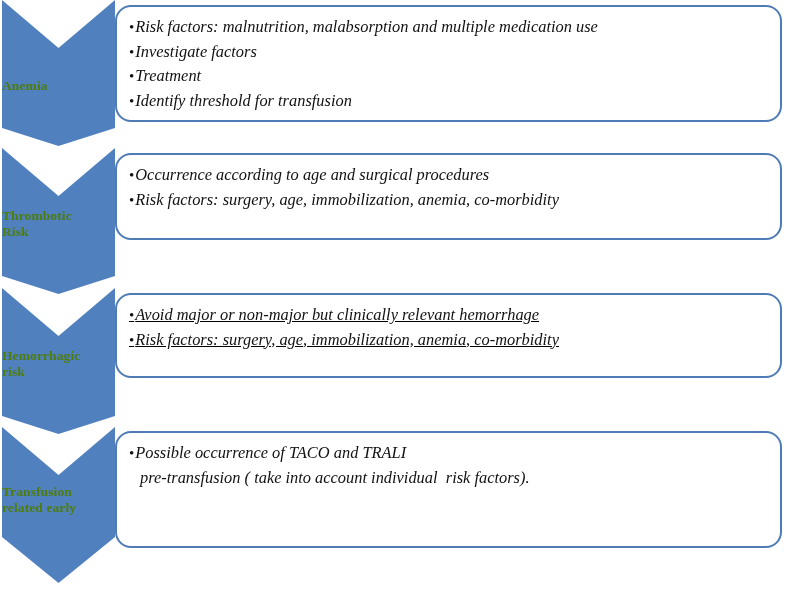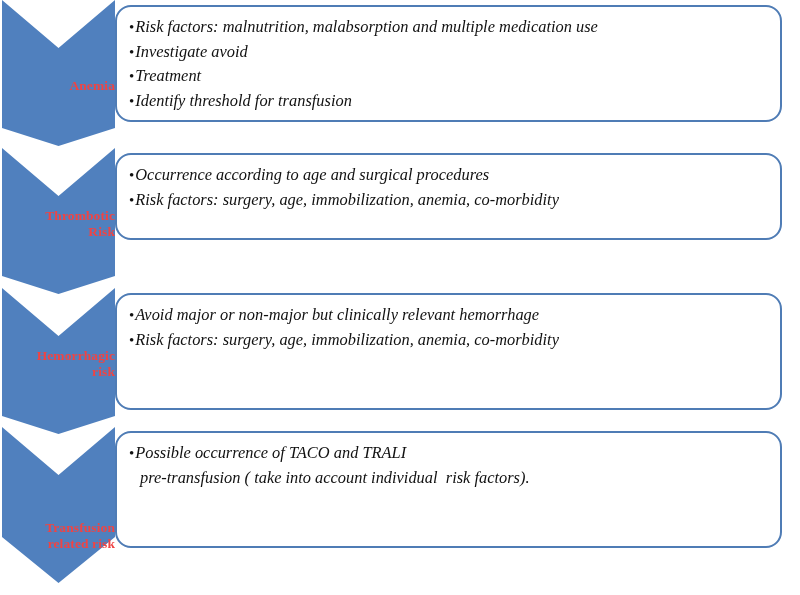--- a/index.html
+++ b/index.html
@@ -39,22 +39,22 @@
   .arrow-svg {
     position: absolute;
     left: 0;
     top: 0;
     display: block;
   }
   .arrow-label {
     position: absolute;
     left: 0;
     width: 113px;
-    text-align: right;
-    color: #ef4444;
+    text-align: left;
+    color: #4d7c0f;
     font-weight: bold;
     font-size: 13.5px;
     line-height: 16px;
     font-family: "Liberation Serif", "DejaVu Serif", serif;
     letter-spacing: 0.1px;
   }
 
   
   .box {
     position: absolute;
@@ -91,21 +91,21 @@
       <div class="arrow" style="top: 0px;">
         <svg class="arrow-svg" width="113" height="146" viewBox="0 0 113 146">
           <polygon points="0,0 56.5,48 113,0 113,128 56.5,146 0,128" fill="#5080be"></polygon>
         </svg>
         <div class="arrow-label" style="top: 78px;">
           <div>Anemia</div>
         </div>
       </div>
       <div class="box" style="top: 5px; height: 117px;">
         <div class="bullet-line"><span class="dot">•</span><span>Risk factors: malnutrition, malabsorption and multiple medication use</span></div>
-        <div class="bullet-line"><span class="dot">•</span><span>Investigate avoid</span></div>
+        <div class="bullet-line"><span class="dot">•</span><span>Investigate factors</span></div>
         <div class="bullet-line"><span class="dot">•</span><span>Treatment</span></div>
         <div class="bullet-line"><span class="dot">•</span><span>Identify threshold for transfusion</span></div>
       </div>
     </div>
     <div class="row" style="top: 0px;">
       <div class="arrow" style="top: 148px;">
         <svg class="arrow-svg" width="113" height="146" viewBox="0 0 113 146">
           <polygon points="0,0 56.5,48 113,0 113,128 56.5,146 0,128" fill="#5080be"></polygon>
         </svg>
         <div class="arrow-label" style="top: 60px;">
@@ -121,33 +121,33 @@
     <div class="row" style="top: 0px;">
       <div class="arrow" style="top: 288px;">
         <svg class="arrow-svg" width="113" height="146" viewBox="0 0 113 146">
           <polygon points="0,0 56.5,48 113,0 113,128 56.5,146 0,128" fill="#5080be"></polygon>
         </svg>
         <div class="arrow-label" style="top: 60px;">
           <div>Hemorrhagic</div>
           <div>risk</div>
         </div>
       </div>
-      <div class="box" style="top: 293px; height: 117px;">
+      <div class="box" style="top: 293px; height: 85px; text-decoration: underline;">
         <div class="bullet-line"><span class="dot">•</span><span>Avoid major or non-major but clinically relevant hemorrhage</span></div>
         <div class="bullet-line"><span class="dot">•</span><span>Risk factors: surgery, age, immobilization, anemia, co-morbidity</span></div>
       </div>
     </div>
     <div class="row" style="top: 0px;">
       <div class="arrow" style="top: 427px;">
         <svg class="arrow-svg" width="113" height="156" viewBox="0 0 113 156">
           <polygon points="0,0 56.5,48 113,0 113,110 56.5,156 0,110" fill="#5080be"></polygon>
         </svg>
-        <div class="arrow-label" style="top: 57px; margin-top: 36px;">
+        <div class="arrow-label" style="top: 57px;">
           <div>Transfusion</div>
-          <div>related risk</div>
+          <div>related early</div>
         </div>
       </div>
       <div class="box" style="top: 431px; height: 117px;">
         <div class="bullet-line"><span class="dot">•</span><span>Possible occurrence of TACO and TRALI</span></div>
         <div class="bullet-line cont"><span>pre-transfusion ( take into account individual  risk factors).</span></div>
       </div>
     </div>
   </div>
 
 </body></html>

